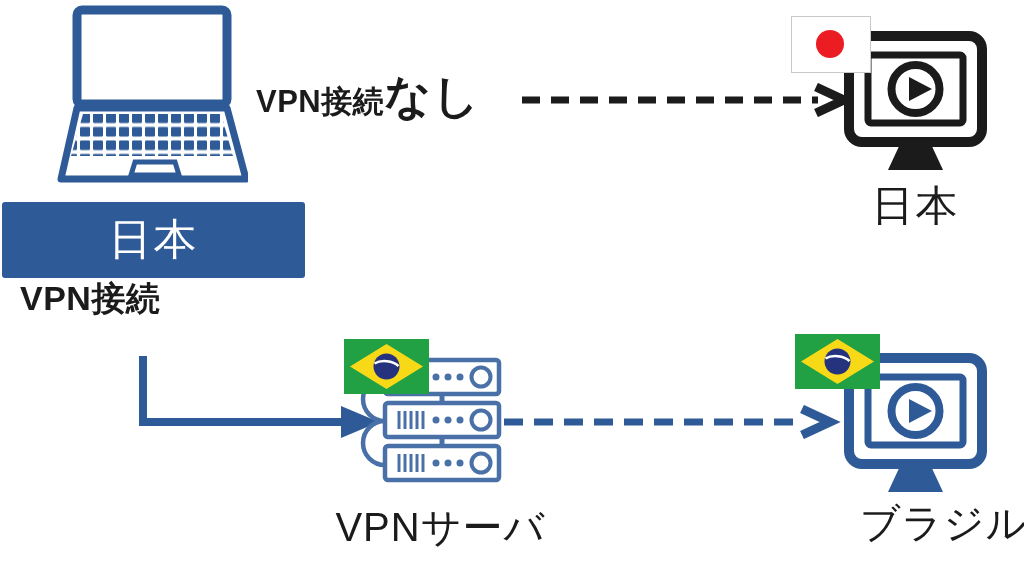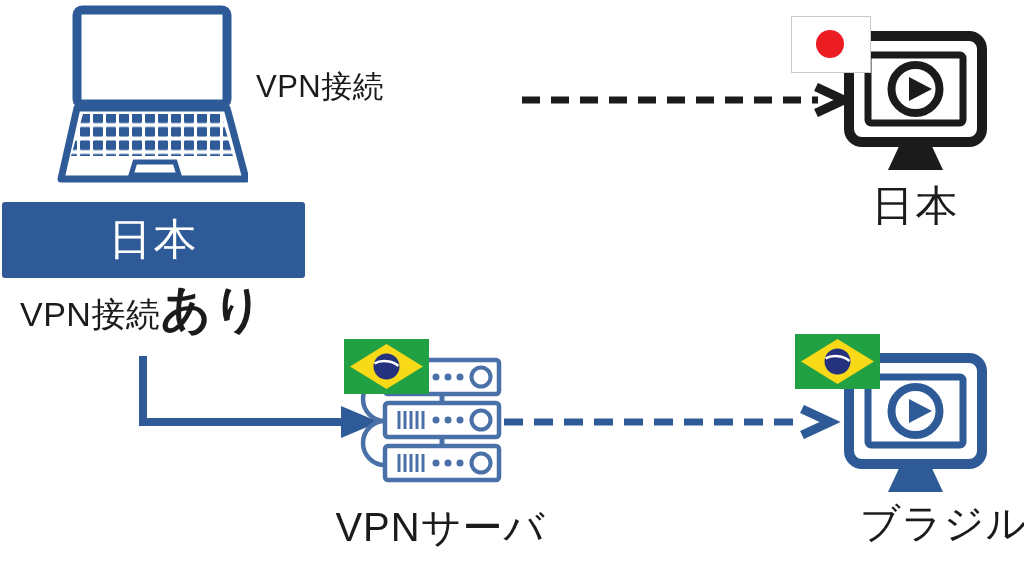--- a/index.html
+++ b/index.html
@@ -4,21 +4,21 @@
 <style>
   html,body { margin:0; padding:0; background:#fff; }
   .canvas {
     position:relative; width:1024px; height:573px; background:#ffffff;
     font-family:"Liberation Sans","DejaVu Sans",sans-serif; overflow:hidden;
     color:#1b1b1b;
   }
   .abs { position:absolute; }
   
   .conn-label { display:flex; align-items:baseline; white-space:nowrap; color:#1b1b1b; }
-  .conn-label .prefix  { font-size:31px; font-weight:400; letter-spacing:0.5px; }
+  .conn-label .prefix  { font-size:31px; font-weight:700; letter-spacing:0.5px; }
   .conn-label .emph    { font-size:46px; font-weight:700; letter-spacing:1px; }
   .conn-label.big .prefix { font-size:34px; }
   .conn-label.big .emph   { font-size:50px; }
 
   .banner {
     left:2px; top:202px; width:303px; height:76px; background:#2E5B97;
     border-radius:3px; display:flex; align-items:center; justify-content:center;
   }
   .banner span { color:#ffffff; font-size:43px; letter-spacing:2px; }
 
@@ -46,20 +46,21 @@
       <path d="M82,158 L122,158 L126,171 L78,171 Z" fill="#ffffff" stroke="#2E5B97" stroke-width="5"></path>
     </svg>
   </div>
 
   <div class="abs banner">
     <span>日本</span>
   </div>
 
   <div class="abs conn-label" style="left:256px; top:66px;">
     <span class="prefix">VPN接続</span>
+    <span class="emph">なし</span>
   </div>
 
   <div class="abs" style="left:518px; top:83px; width:334px; height:34px;">
     <svg width="334" height="34" viewBox="0 0 334 34">
       <line x1="4" y1="17" x2="300" y2="17" stroke="#1B1B1B" stroke-width="7" stroke-dasharray="18 11"></line>
       <path d="M298,4 L326,17 L298,30" fill="none" stroke="#1B1B1B" stroke-width="9" stroke-linejoin="miter"></path>
     </svg>
   </div>
 
   <div class="abs" style="left:843px; top:30px; width:145px; height:145px;">
@@ -76,21 +77,20 @@
     <svg width="78" height="55" viewBox="0 0 78 55">
       <rect x="0" y="0" width="78" height="55" fill="#ffffff"></rect>
       <circle cx="38" cy="27" r="14" fill="#EC1C23"></circle>
     </svg>
   </div>
 
   <div class="abs dest-label" style="left:853px; top:178px; width:125px;">日本</div>
 
   <div class="abs conn-label big" style="left:20px; top:276px;">
     <span class="prefix">VPN接続</span>
-    <span class="emph">あり</span>
   </div>
 
   <div class="abs" style="left:135px; top:352px; width:250px; height:88px;">
     <svg width="250" height="88" viewBox="0 0 250 88">
       <path d="M8,4 L8,70 L210,70" fill="none" stroke="#2E5B97" stroke-width="8"></path>
       <polygon points="206,54 244,70 206,86" fill="#2E5B97"></polygon>
     </svg>
   </div>
 
   <div class="abs" style="left:357px; top:357px; width:150px; height:132px;">

